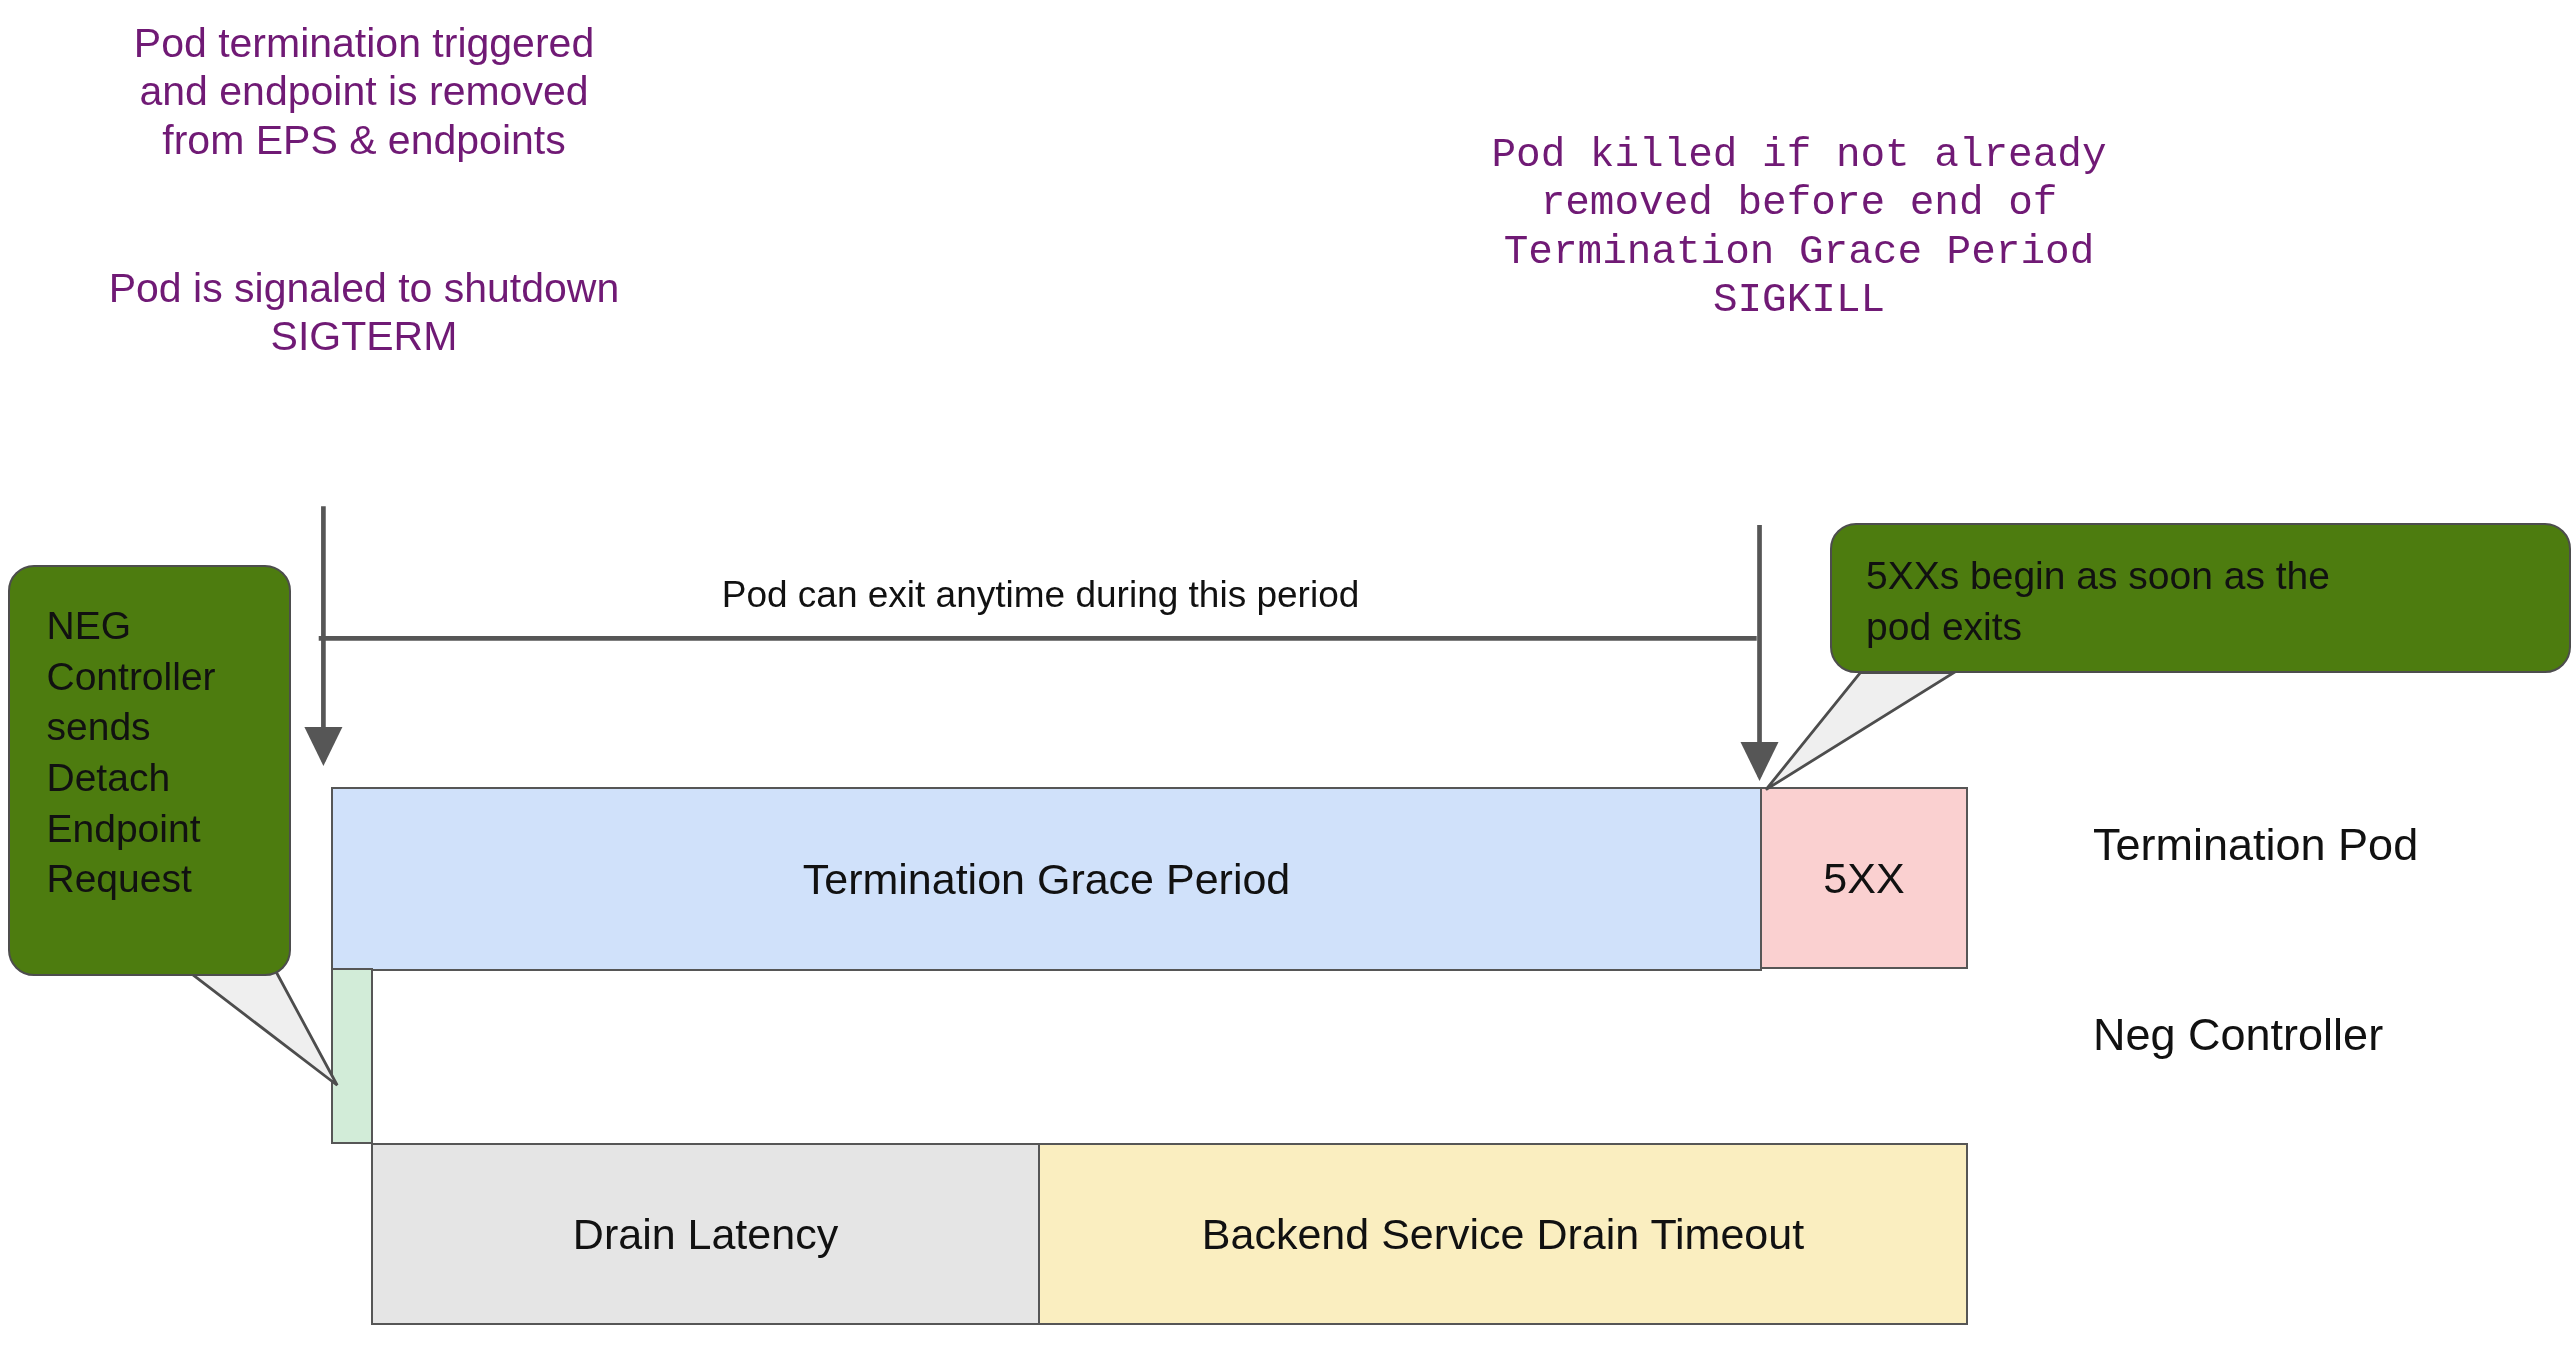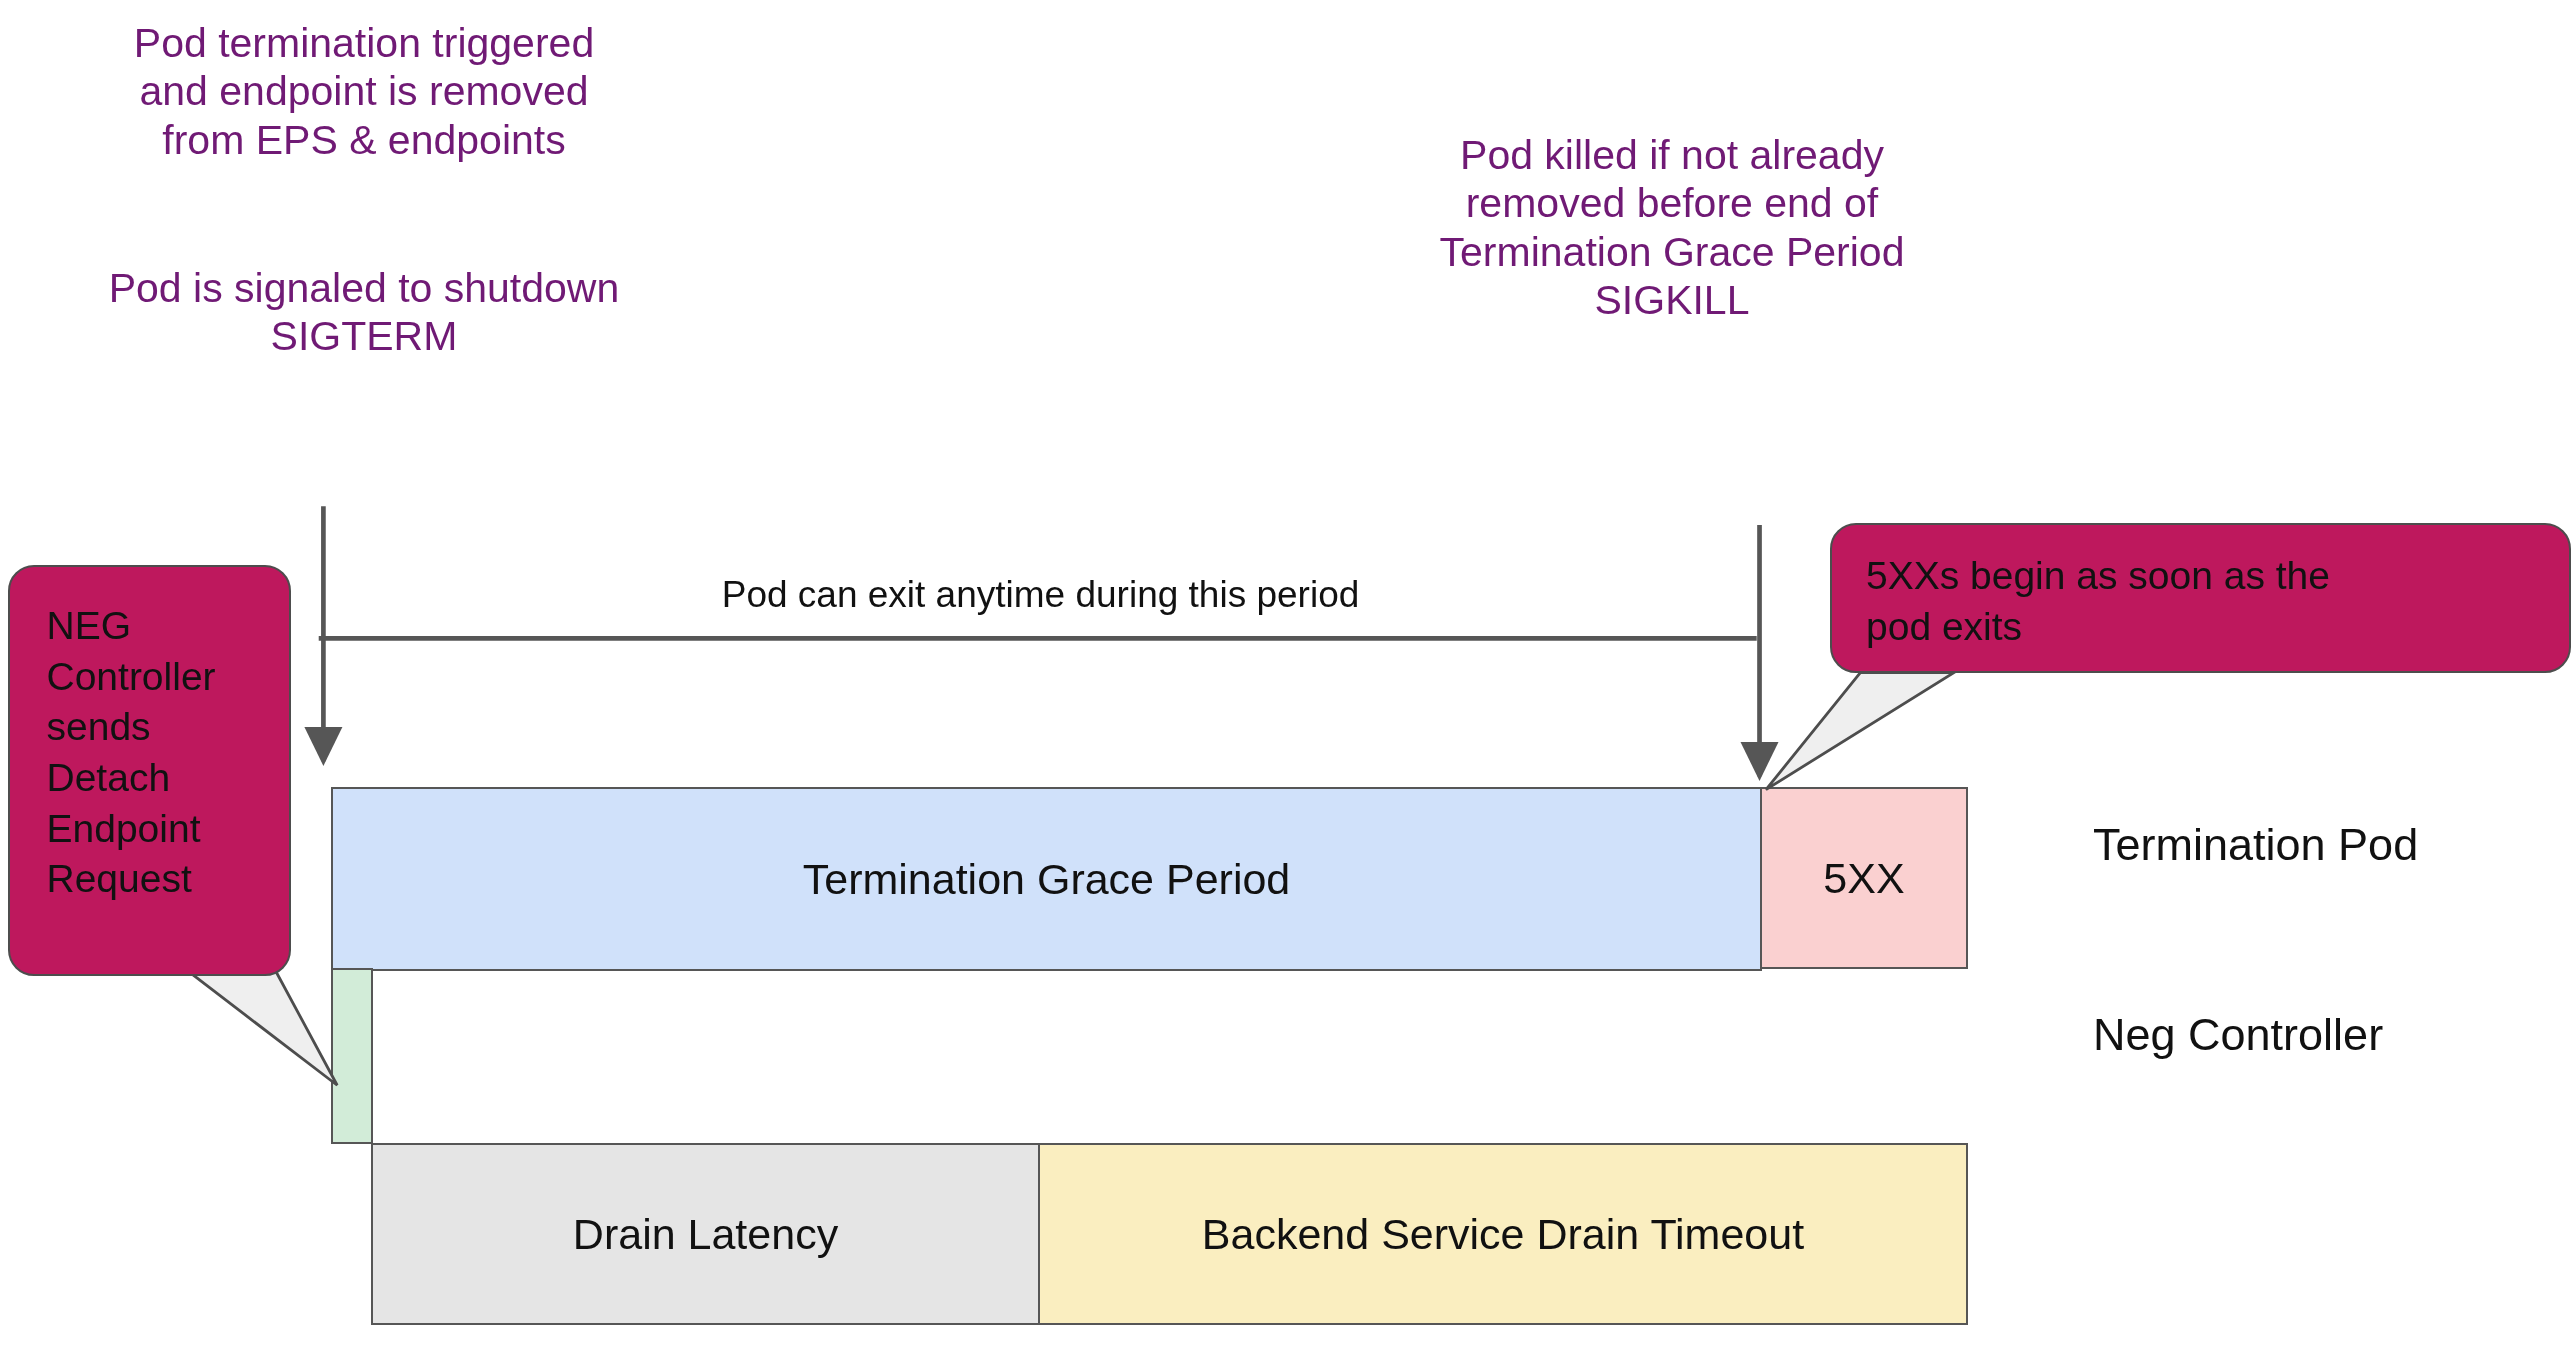--- a/index.html
+++ b/index.html
@@ -37,40 +37,41 @@
     left: 36px;
     top: 19px;
     width: 656px;
   }
   #note-sigterm {
     left: 17px;
     top: 264px;
     width: 694px;
   }
   #note-sigkill {
-    left: 1344px;
+    left: 1471px;
     top: 131px;
     width: 656px;
+    font-family: Liberation Mono, monospace;
   }
 
   
   #span-label {
     position: absolute;
     left: 656px;
     top: 574px;
     width: 769px;
     text-align: center;
     font-size: 37px;
     color: #111111;
   }
 
   
   .callout {
     position: absolute;
-    background: #be185d;
+    background: #4d7c0f;
     border: 2.8px solid #4d4d4d;
     border-radius: 26px;
     box-sizing: border-box;
     font-size: 39px;
     line-height: 1.30;
     color: #111111;
     padding: 24.4px 28px;
     white-space: pre-line;
     z-index: 6;
   }

